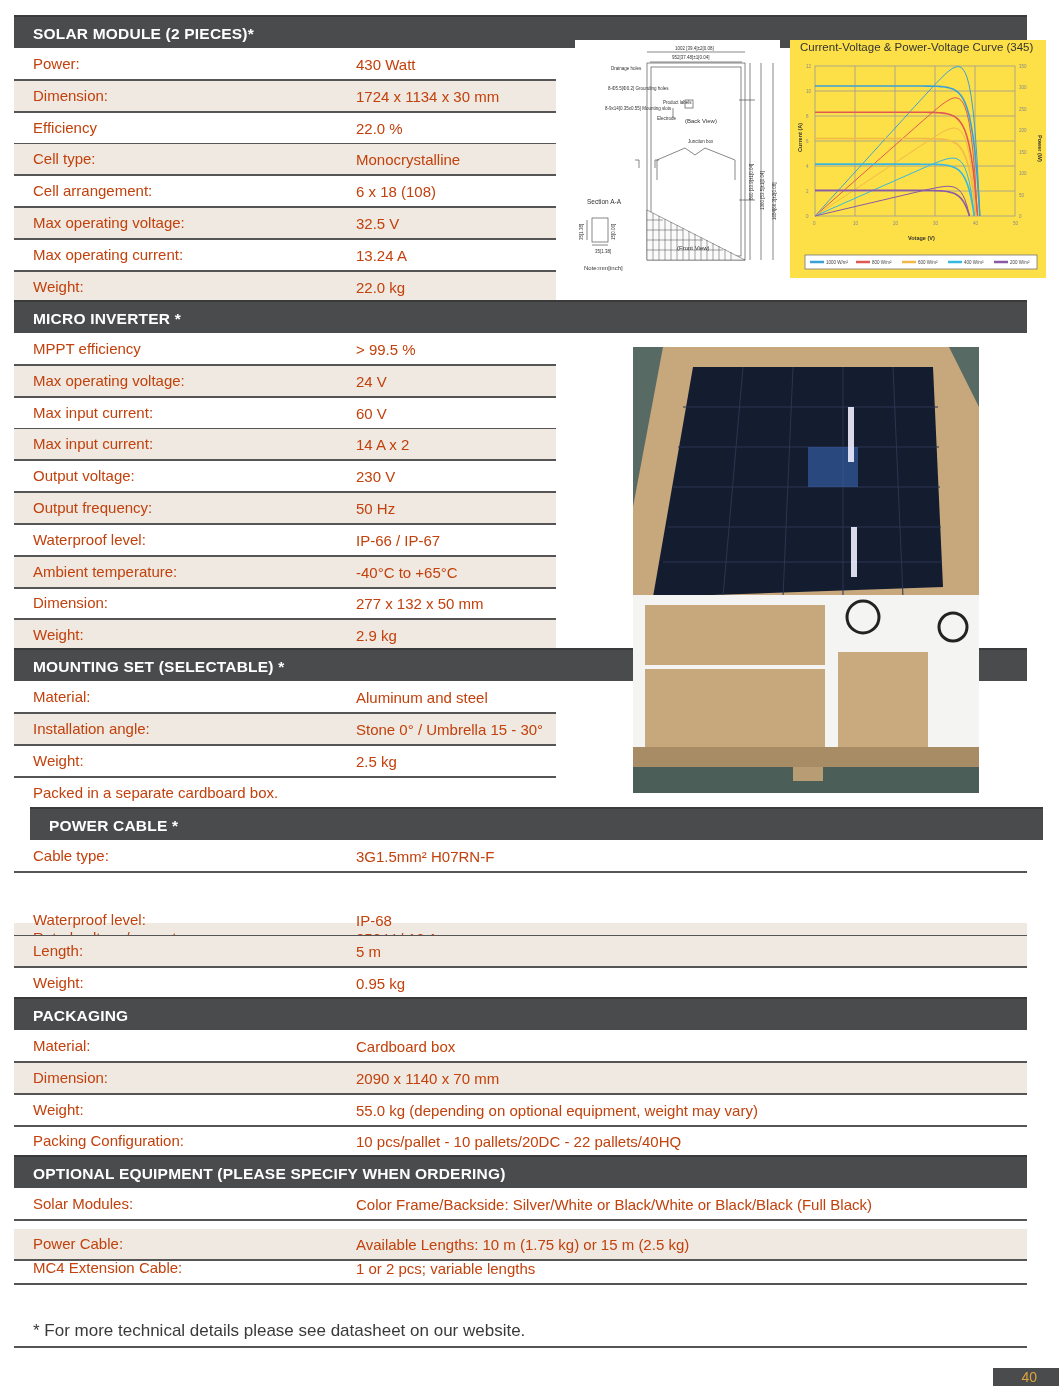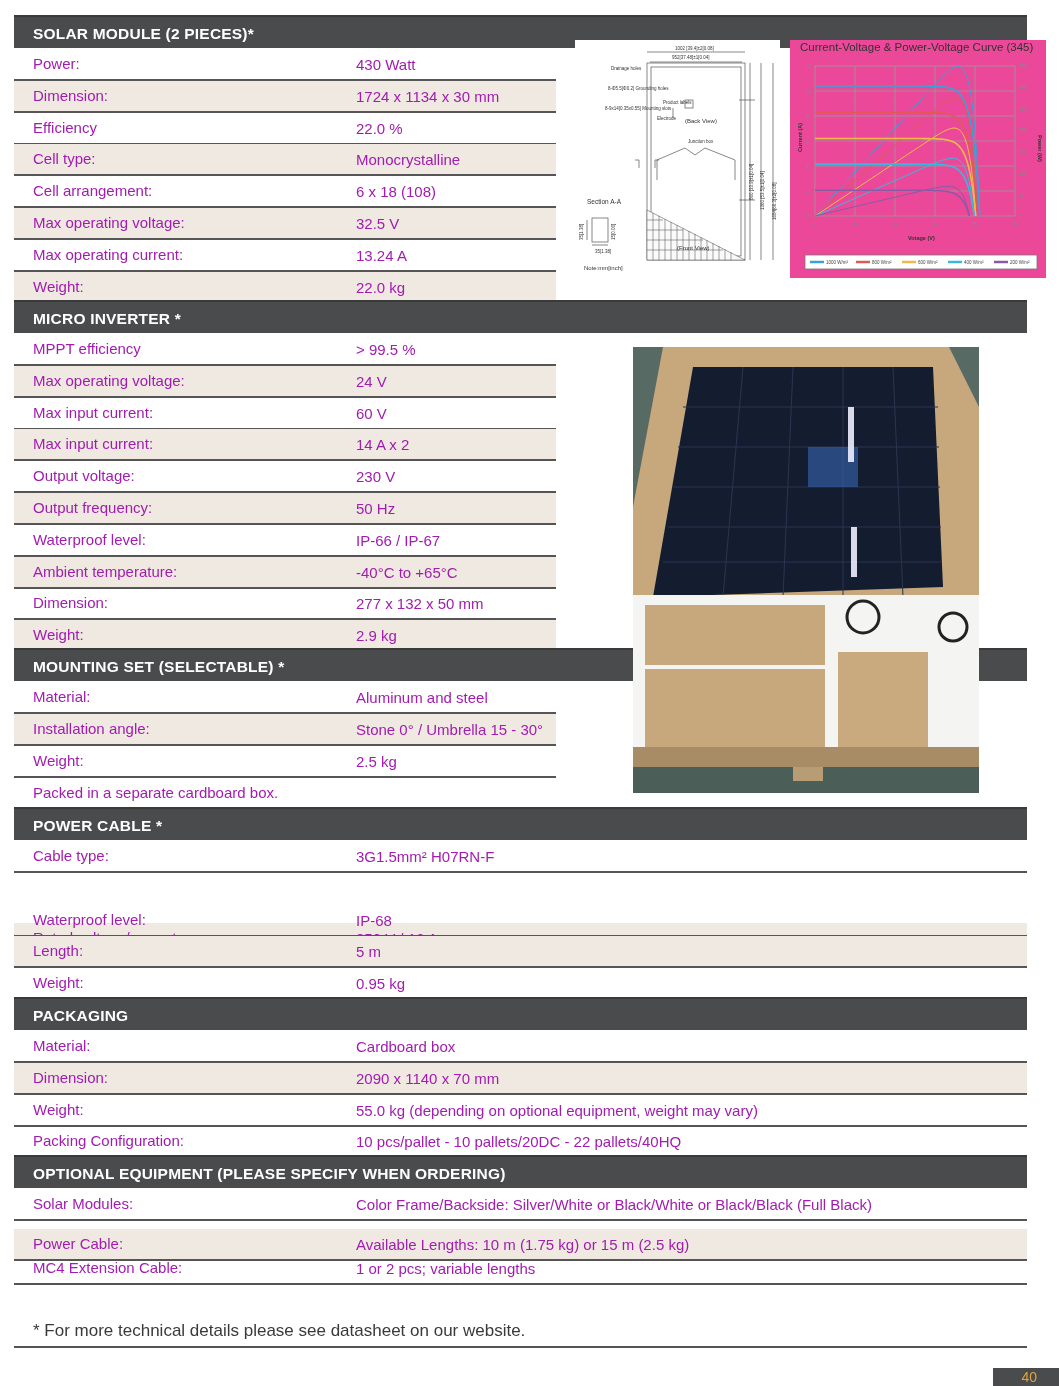--- a/index.html
+++ b/index.html
@@ -10,36 +10,36 @@
     }
     .page { position: absolute; left: 0; top: 0; width: 1059px; height: 1386px; }
     .hdr {
       position: absolute; left: 14px; width: 1013px; height: 33px;
       background: #4a4b4d; border-top: 2px solid #3a3a3a;
       color: #ffffff; font-weight: bold; font-size: 15.5px; letter-spacing: 0.2px;
       padding-left: 19px; line-height: 33px;
     }
     .row {
       position: absolute; left: 14px; height: 32px;
-      font-size: 15px; color: #a21caf; line-height: 30px;
+      font-size: 15px; color: #c2410c; line-height: 30px;
       border-bottom: 2px solid #555;
     }
     .row.shade { background: #efe9e1; }
     .row.noline { border-bottom: none; }
     .row .k { position: absolute; left: 19px; top: 0; }
     .row .v { position: absolute; left: 342px; top: 1px; }
     .narrow { width: 542px; }
     .wide { width: 1013px; }
 
     
     .drawing {
       position: absolute; left: 575px; top: 40px; width: 205px; height: 238px; background: #fff;
     }
     .chartbox {
-      position: absolute; left: 790px; top: 40px; width: 256px; height: 238px; background: #ec4899;
+      position: absolute; left: 790px; top: 40px; width: 256px; height: 238px; background: #fde047;
     }
     .chart-title { position: absolute; left: 10px; top: 1px; font-size: 11.5px; color: #333; white-space: nowrap; }
     .photo {
       position: absolute; left: 633px; top: 347px; width: 346px; height: 446px;
       overflow: hidden; background: #5c6b66;
     }
     .footnote {
       position: absolute; left: 14px; top: 1316px; width: 1013px; height: 32px;
       border-bottom: 2px solid #555; font-size: 17px; line-height: 30px; padding-left: 19px;
     }
@@ -315,21 +315,21 @@
       <rect x="12" y="322" width="180" height="80" fill="#c7a77c"></rect>
       <rect x="205" y="305" width="90" height="100" fill="#c9a97e"></rect>
       <circle cx="230" cy="270" r="16" fill="none" stroke="#222" stroke-width="3"></circle>
       <circle cx="320" cy="280" r="14" fill="none" stroke="#222" stroke-width="3"></circle>
       <rect x="0" y="400" width="346" height="20" fill="#a88c65"></rect>
       <rect x="0" y="420" width="346" height="26" fill="#4b5e58"></rect>
       <rect x="160" y="420" width="30" height="14" fill="#b89d74"></rect>
     </svg>
   </div>
 
-  <div class="hdr" style="top:807px;">POWER CABLE *</div>
+  <div class="hdr" style="top:807px;margin-left:16px;">POWER CABLE *</div>
   <div id="rows-cable">
       <div class="row wide" style="top: 841px;">
         <span class="k">Cable type:</span>
         <span class="v">3G1.5mm² H07RN-F</span>
       </div>
       <div class="row wide shade" style="top: 923px;">
         <span class="k">Rated voltage/current:</span>
         <span class="v">250 V / 16 A</span>
       </div>
       <div class="row wide" style="top: 904.6px;">

